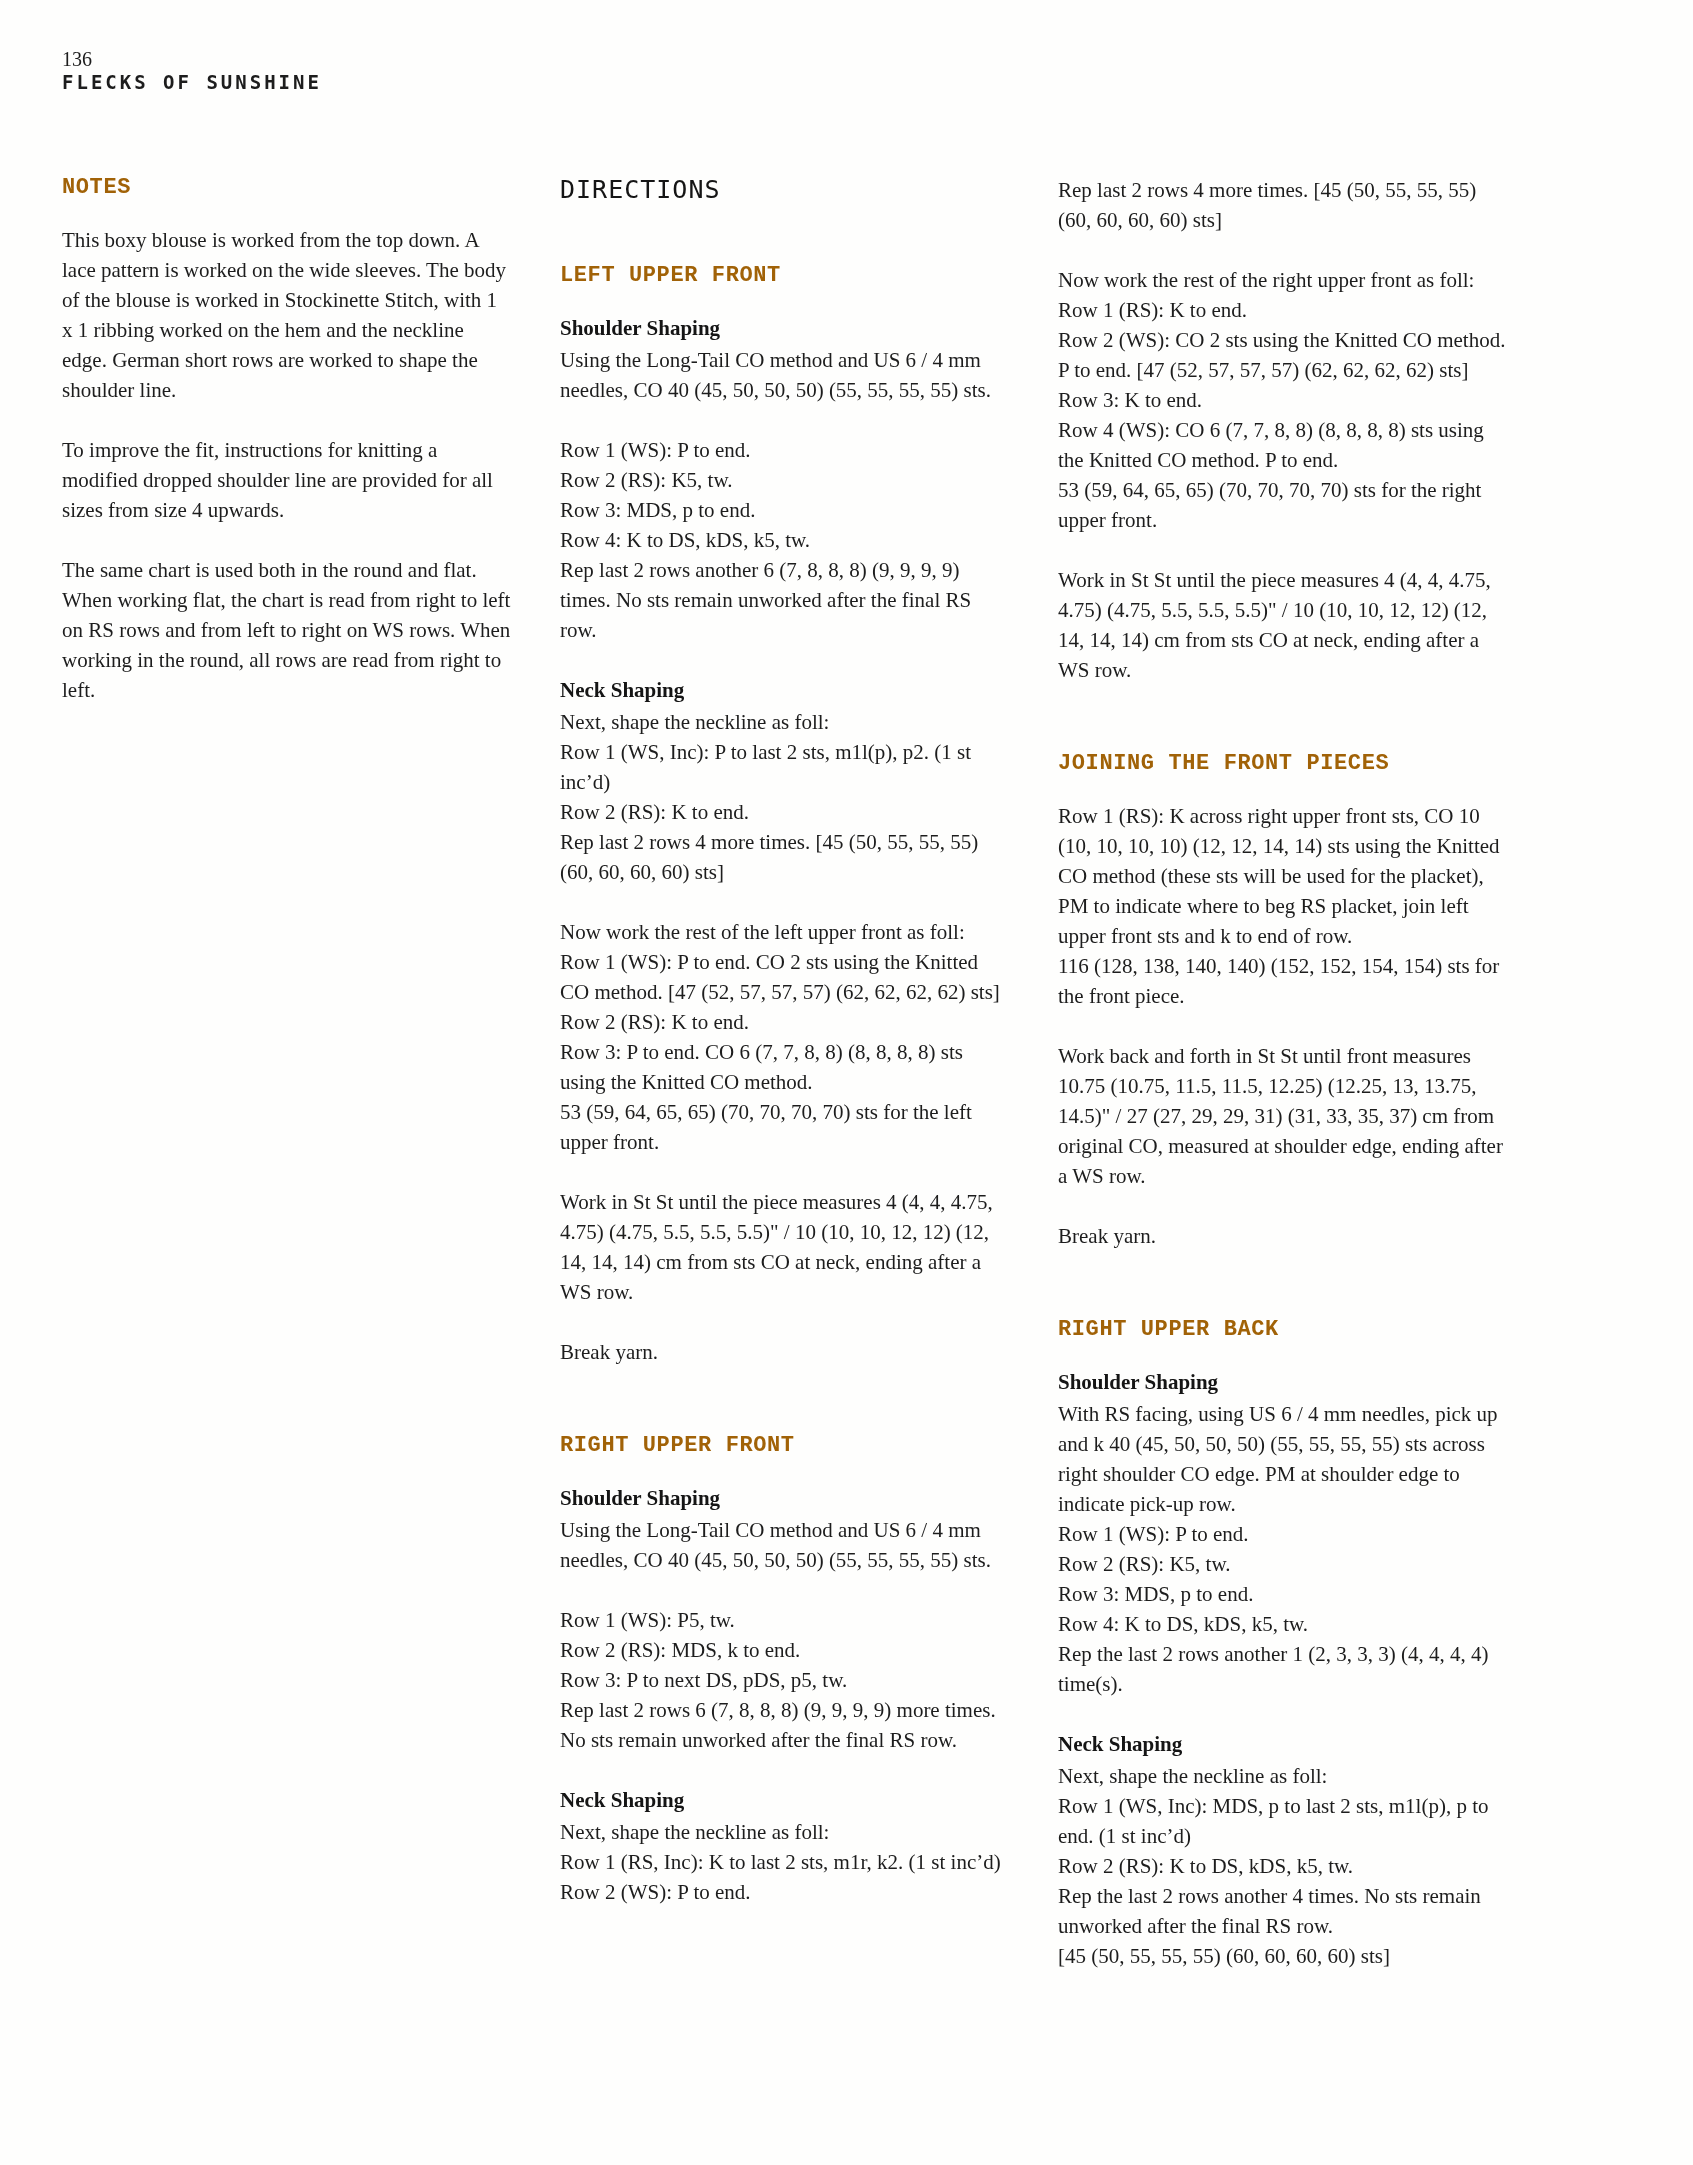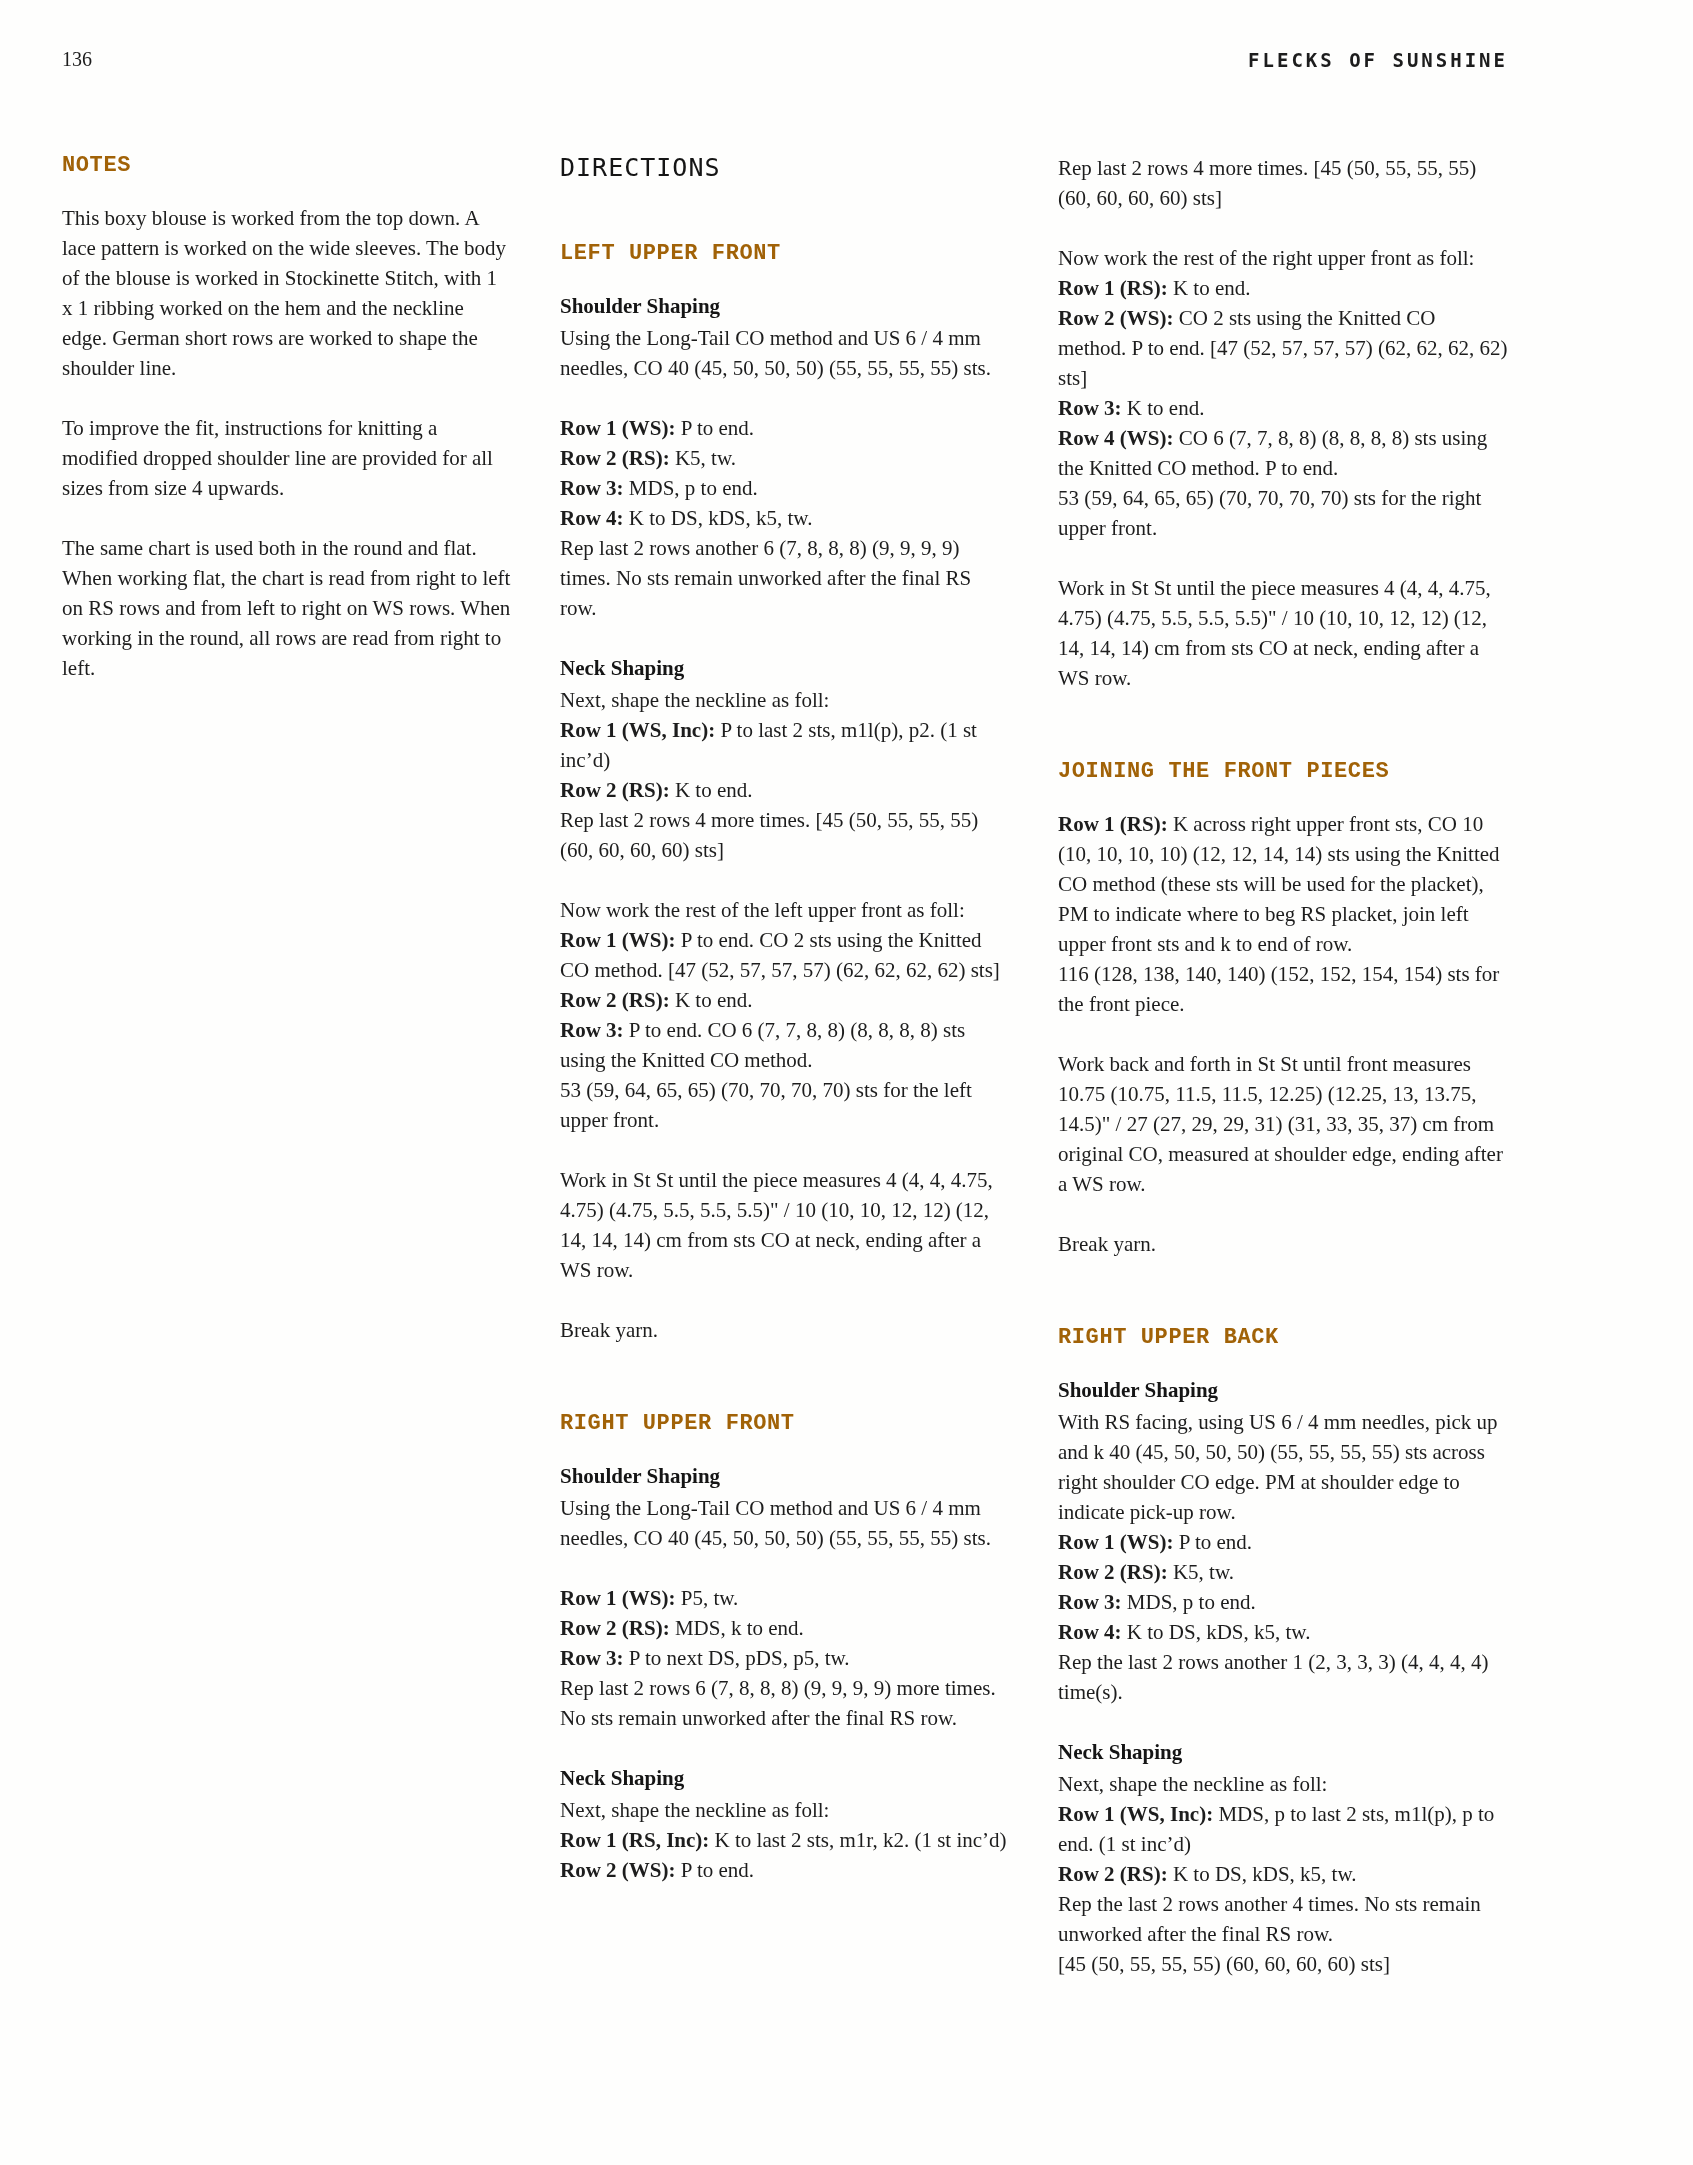--- a/index.html
+++ b/index.html
@@ -15,21 +15,22 @@
     background: #fefefd;
     color: #1d1d1d;
     box-sizing: border-box;
     padding: 48px 185px 40px 62px;
     overflow: hidden;
     font-family: "Liberation Serif", serif;
   }
   .page-header {
     display: flex;
     justify-content: space-between;
-    align-items: center;
+    align-items: flex-start;
+    flex-direction: column;
   }
   .page-number {
     font-family: "Liberation Serif", serif;
     font-size: 20px;
     color: #1d1d1d;
   }
   .book-title {
     font-family: "DejaVu Sans Mono", monospace;
     font-size: 19px;
     font-weight: 600;
@@ -79,21 +80,21 @@
     margin: 0 0 30px 0;
   }
   .line {
     margin: 0;
     font-family: "Liberation Serif", serif;
     font-size: 21px;
     line-height: 30px;
     color: #1d1d1d;
   }
   .line .bold {
-    font-weight: 700;
+    font-weight: 400;
     text-align: center;
   }
 </style>
 </head>
 <body>
 
 <div class="page">
   <header class="page-header">
     <span class="page-number">136</span>
     <span class="book-title">FLECKS OF SUNSHINE</span>

